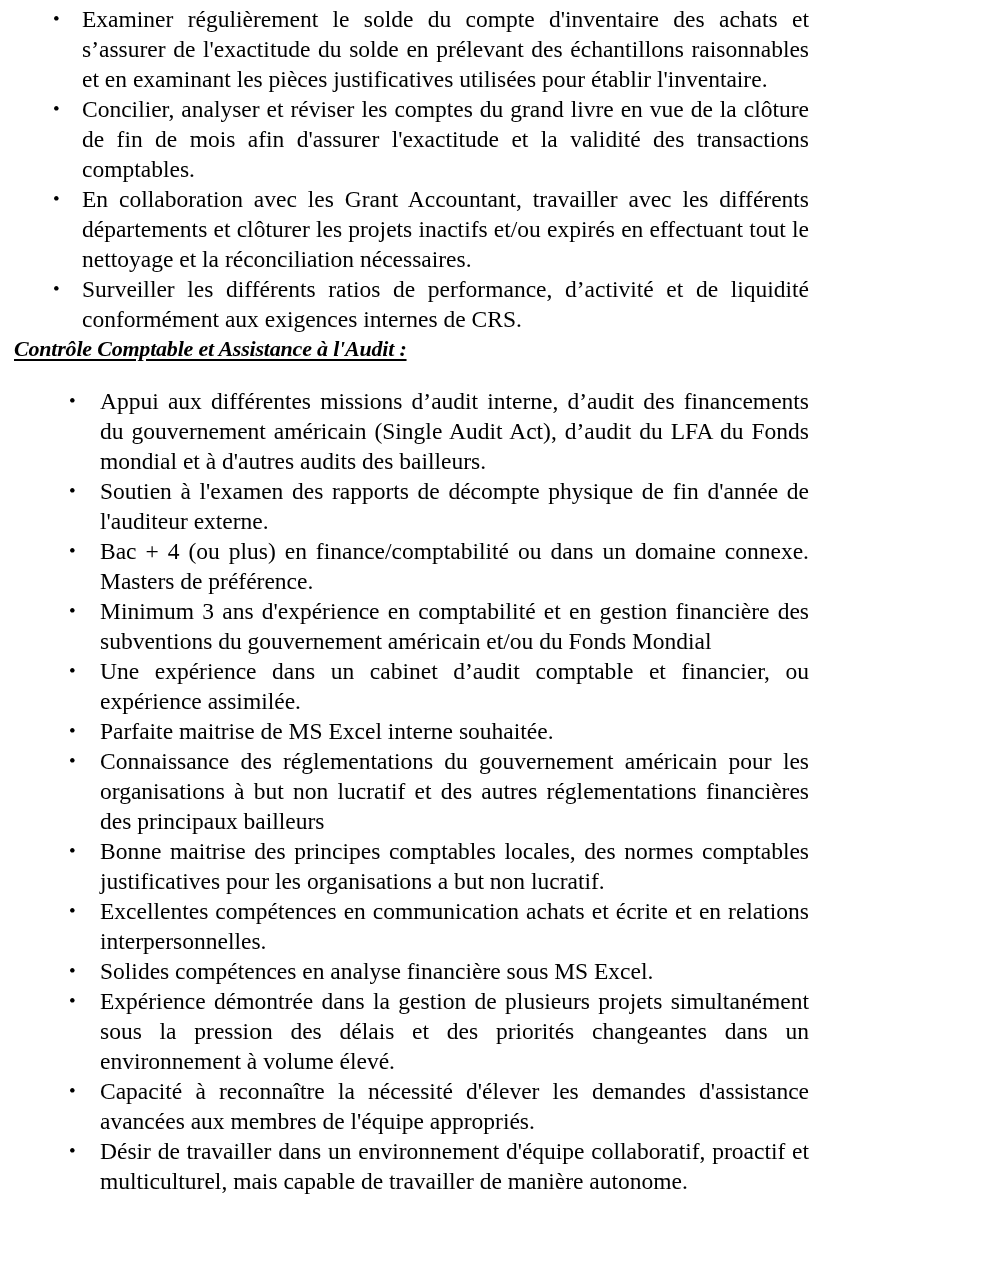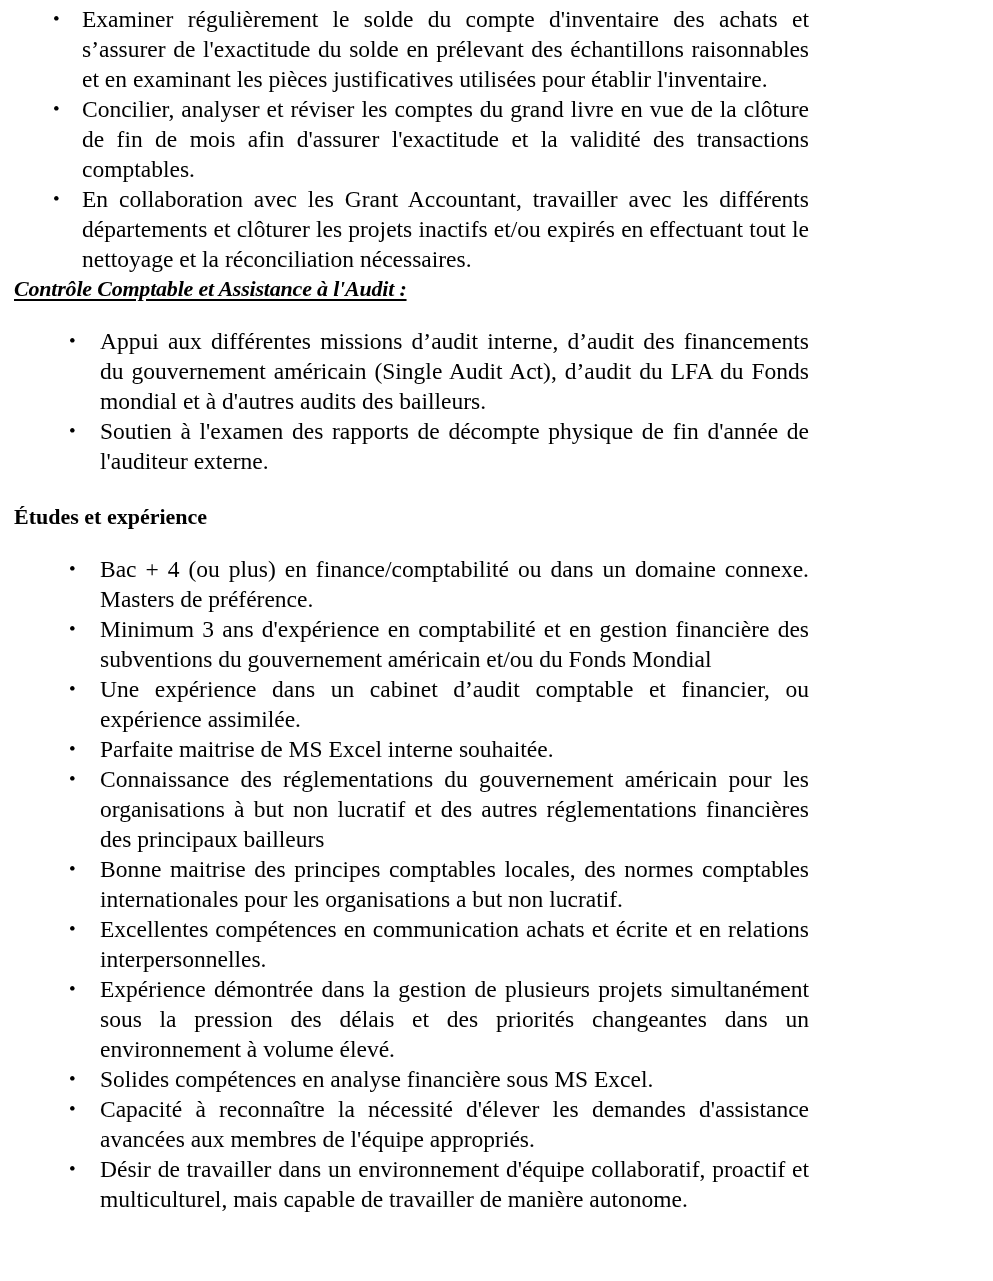--- a/index.html
+++ b/index.html
@@ -77,42 +77,42 @@
 </style>
 <style>ul.bullets > li::before { content: "•"; }</style></head>
 <body>
 
 <div class="page">
 
   <ul class="bullets level1">
     <li>Examiner régulièrement le solde du compte d'inventaire des achats et s’assurer de l'exactitude du solde en prélevant des échantillons raisonnables et en examinant les pièces justificatives utilisées pour établir l'inventaire.</li>
     <li>Concilier, analyser et réviser les comptes du grand livre en vue de la clôture de fin de mois afin d'assurer l'exactitude et la validité des transactions comptables.</li>
     <li>En collaboration avec les Grant Accountant, travailler avec les différents départements et clôturer les projets inactifs et/ou expirés en effectuant tout le nettoyage et la réconciliation nécessaires.</li>
+    <li>Surveiller les différents ratios de performance, d’activité et de liquidité conformément aux exigences internes de CRS.</li>
   </ul>
 
   <div class="heading italic-underline spaced-below">Contrôle Comptable et Assistance à l'Audit :</div>
 
   <ul class="bullets level2">
     <li>Appui aux différentes missions d’audit interne, d’audit des financements du gouvernement américain (Single Audit Act), d’audit du LFA du Fonds mondial et à d'autres audits des bailleurs.</li>
     <li class="gap-before">Soutien à l'examen des rapports de décompte physique de fin d'année de l'auditeur externe.</li>
   </ul>
 
-  <div class="heading spaced-above spaced-below">Études et expérience</div>
 
   <ul class="bullets level2">
     <li>Bac + 4 (ou plus) en finance/comptabilité ou dans un domaine connexe. Masters de préférence.</li>
     <li>Minimum 3 ans d'expérience en comptabilité et en gestion financière des subventions du gouvernement américain et/ou du Fonds Mondial</li>
     <li>Une expérience dans un cabinet d’audit comptable et financier, ou expérience assimilée.</li>
     <li>Parfaite maitrise de MS Excel interne souhaitée.</li>
     <li>Connaissance des réglementations du gouvernement américain pour les organisations à but non lucratif et des autres réglementations financières des principaux bailleurs</li>
-    <li>Bonne maitrise des principes comptables locales, des normes comptables internationales pour les organisations a but non lucratif.</li>
+    <li>Bonne maitrise des principes comptables locales, des normes comptables justificatives pour les organisations a but non lucratif.</li>
   </ul>
 
 
   <ul class="bullets level2">
     <li>Excellentes compétences en communication achats et écrite et en relations interpersonnelles.</li>
+    <li>Solides compétences en analyse financière sous MS Excel.</li>
     <li>Expérience démontrée dans la gestion de plusieurs projets simultanément sous la pression des délais et des priorités changeantes dans un environnement à volume élevé.</li>
-    <li>Solides compétences en analyse financière sous MS Excel.</li>
     <li>Capacité à reconnaître la nécessité d'élever les demandes d'assistance avancées aux membres de l'équipe appropriés.</li>
     <li>Désir de travailler dans un environnement d'équipe collaboratif, proactif et multiculturel, mais capable de travailler de manière autonome.</li>
   </ul>
 
 </div>
 
 </body></html>

